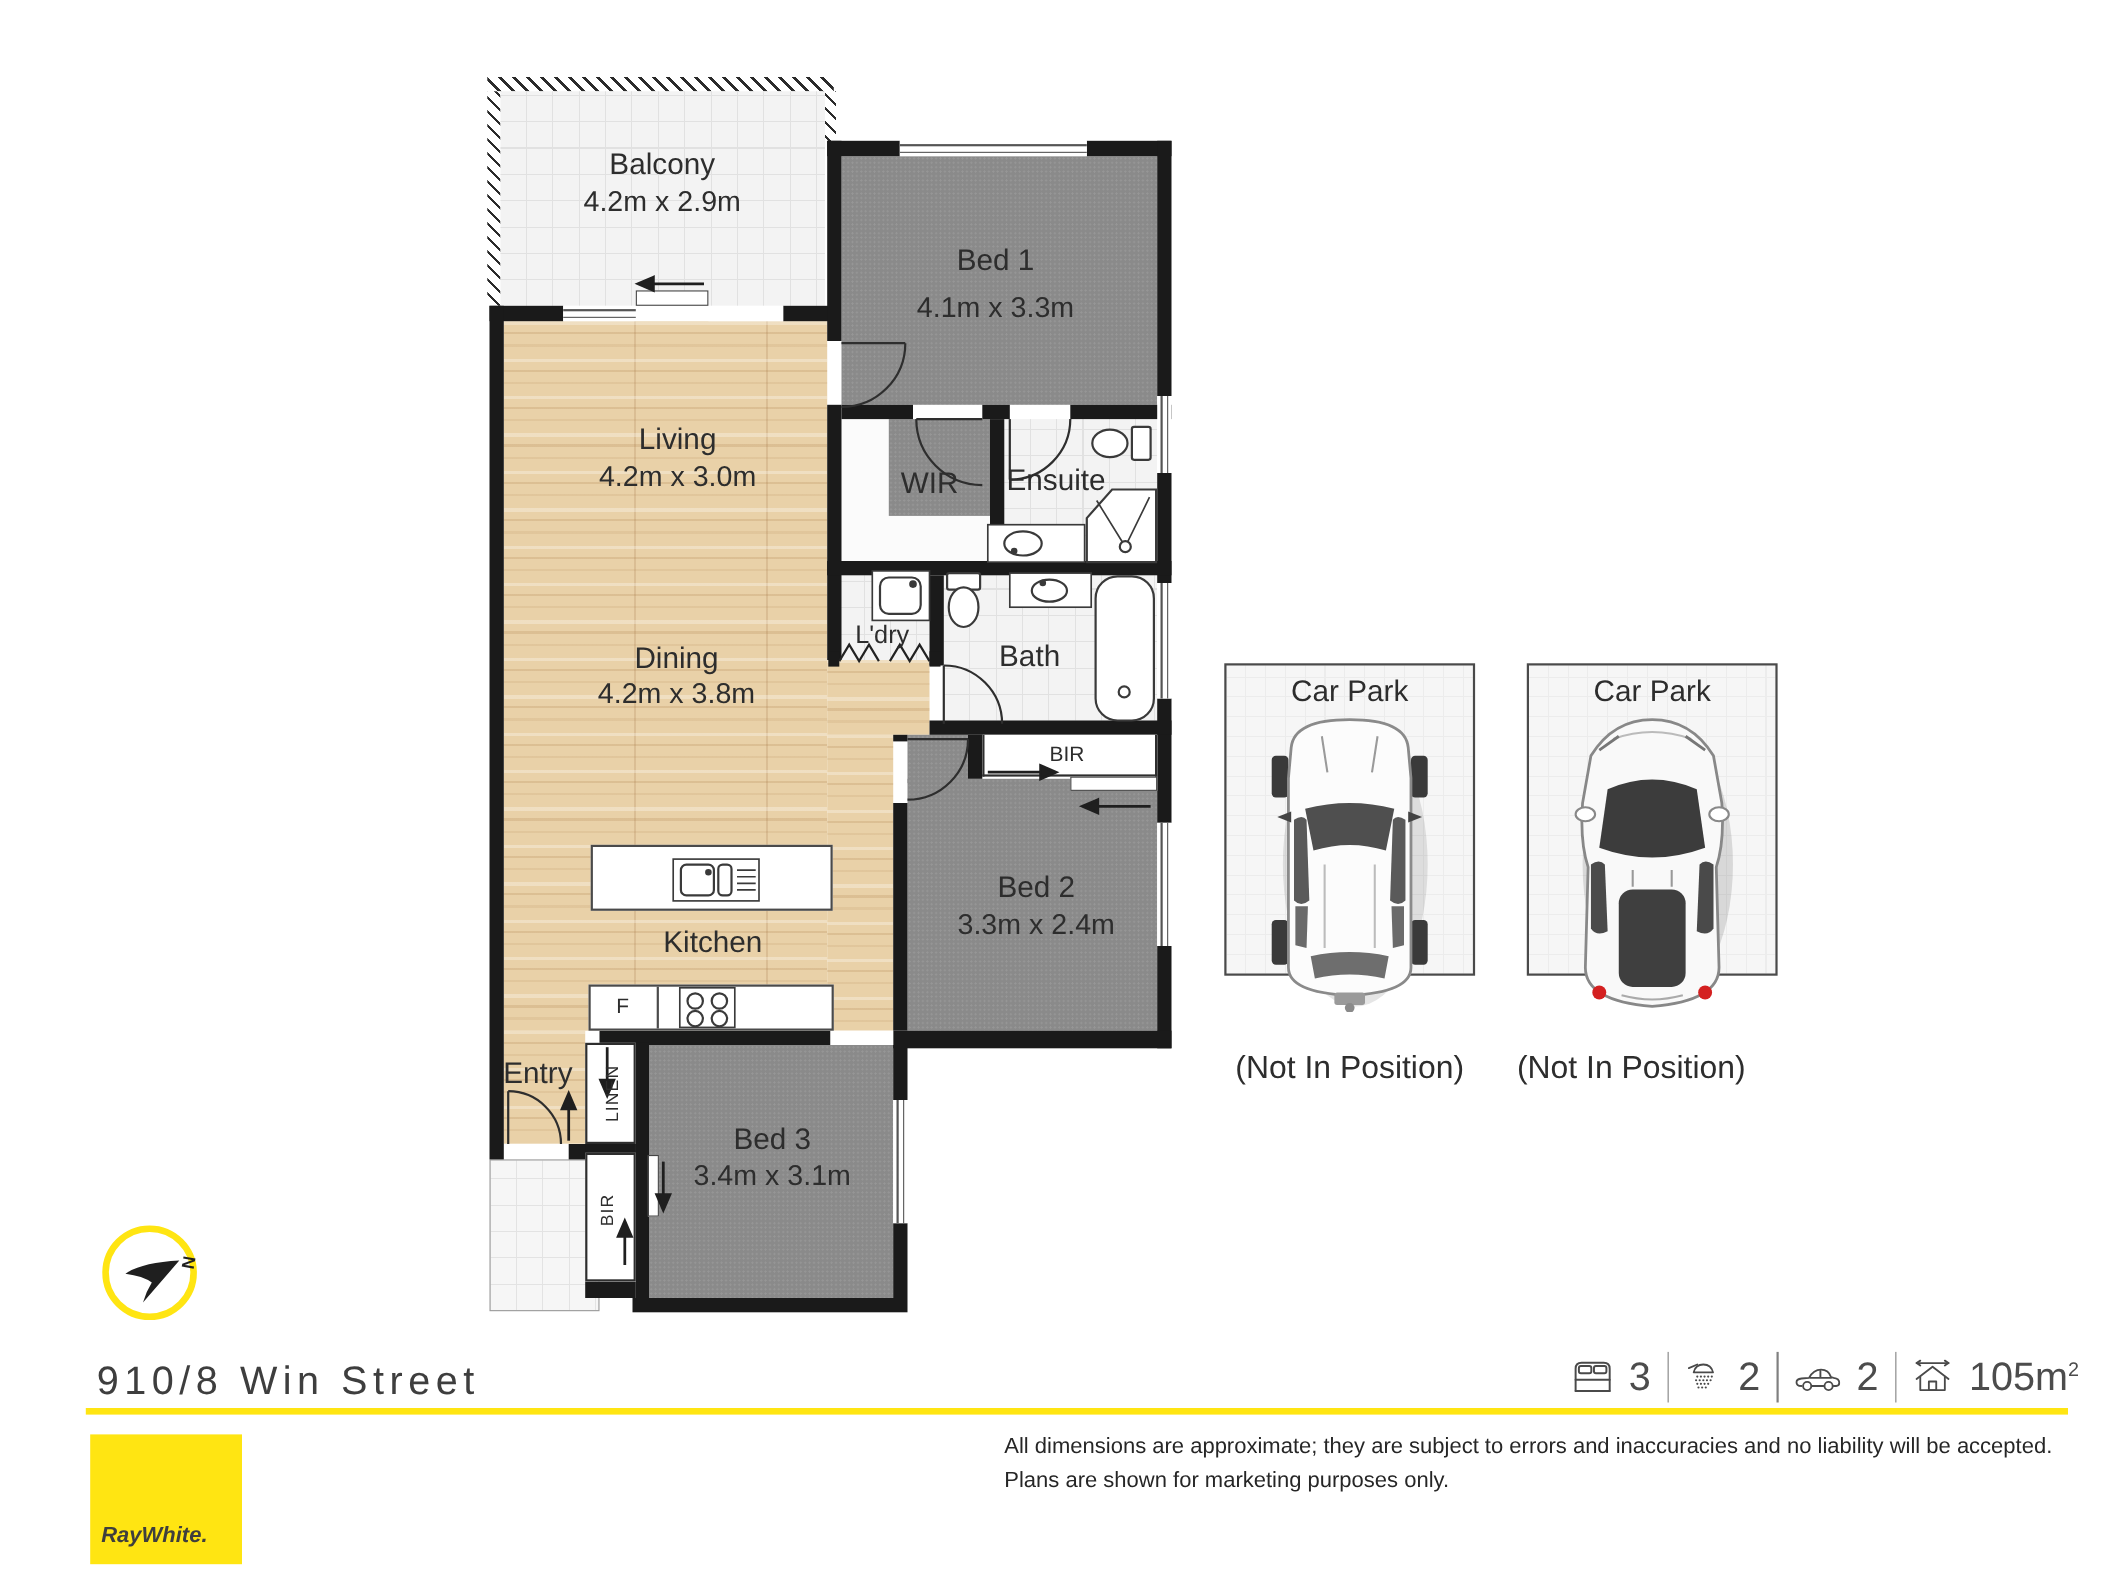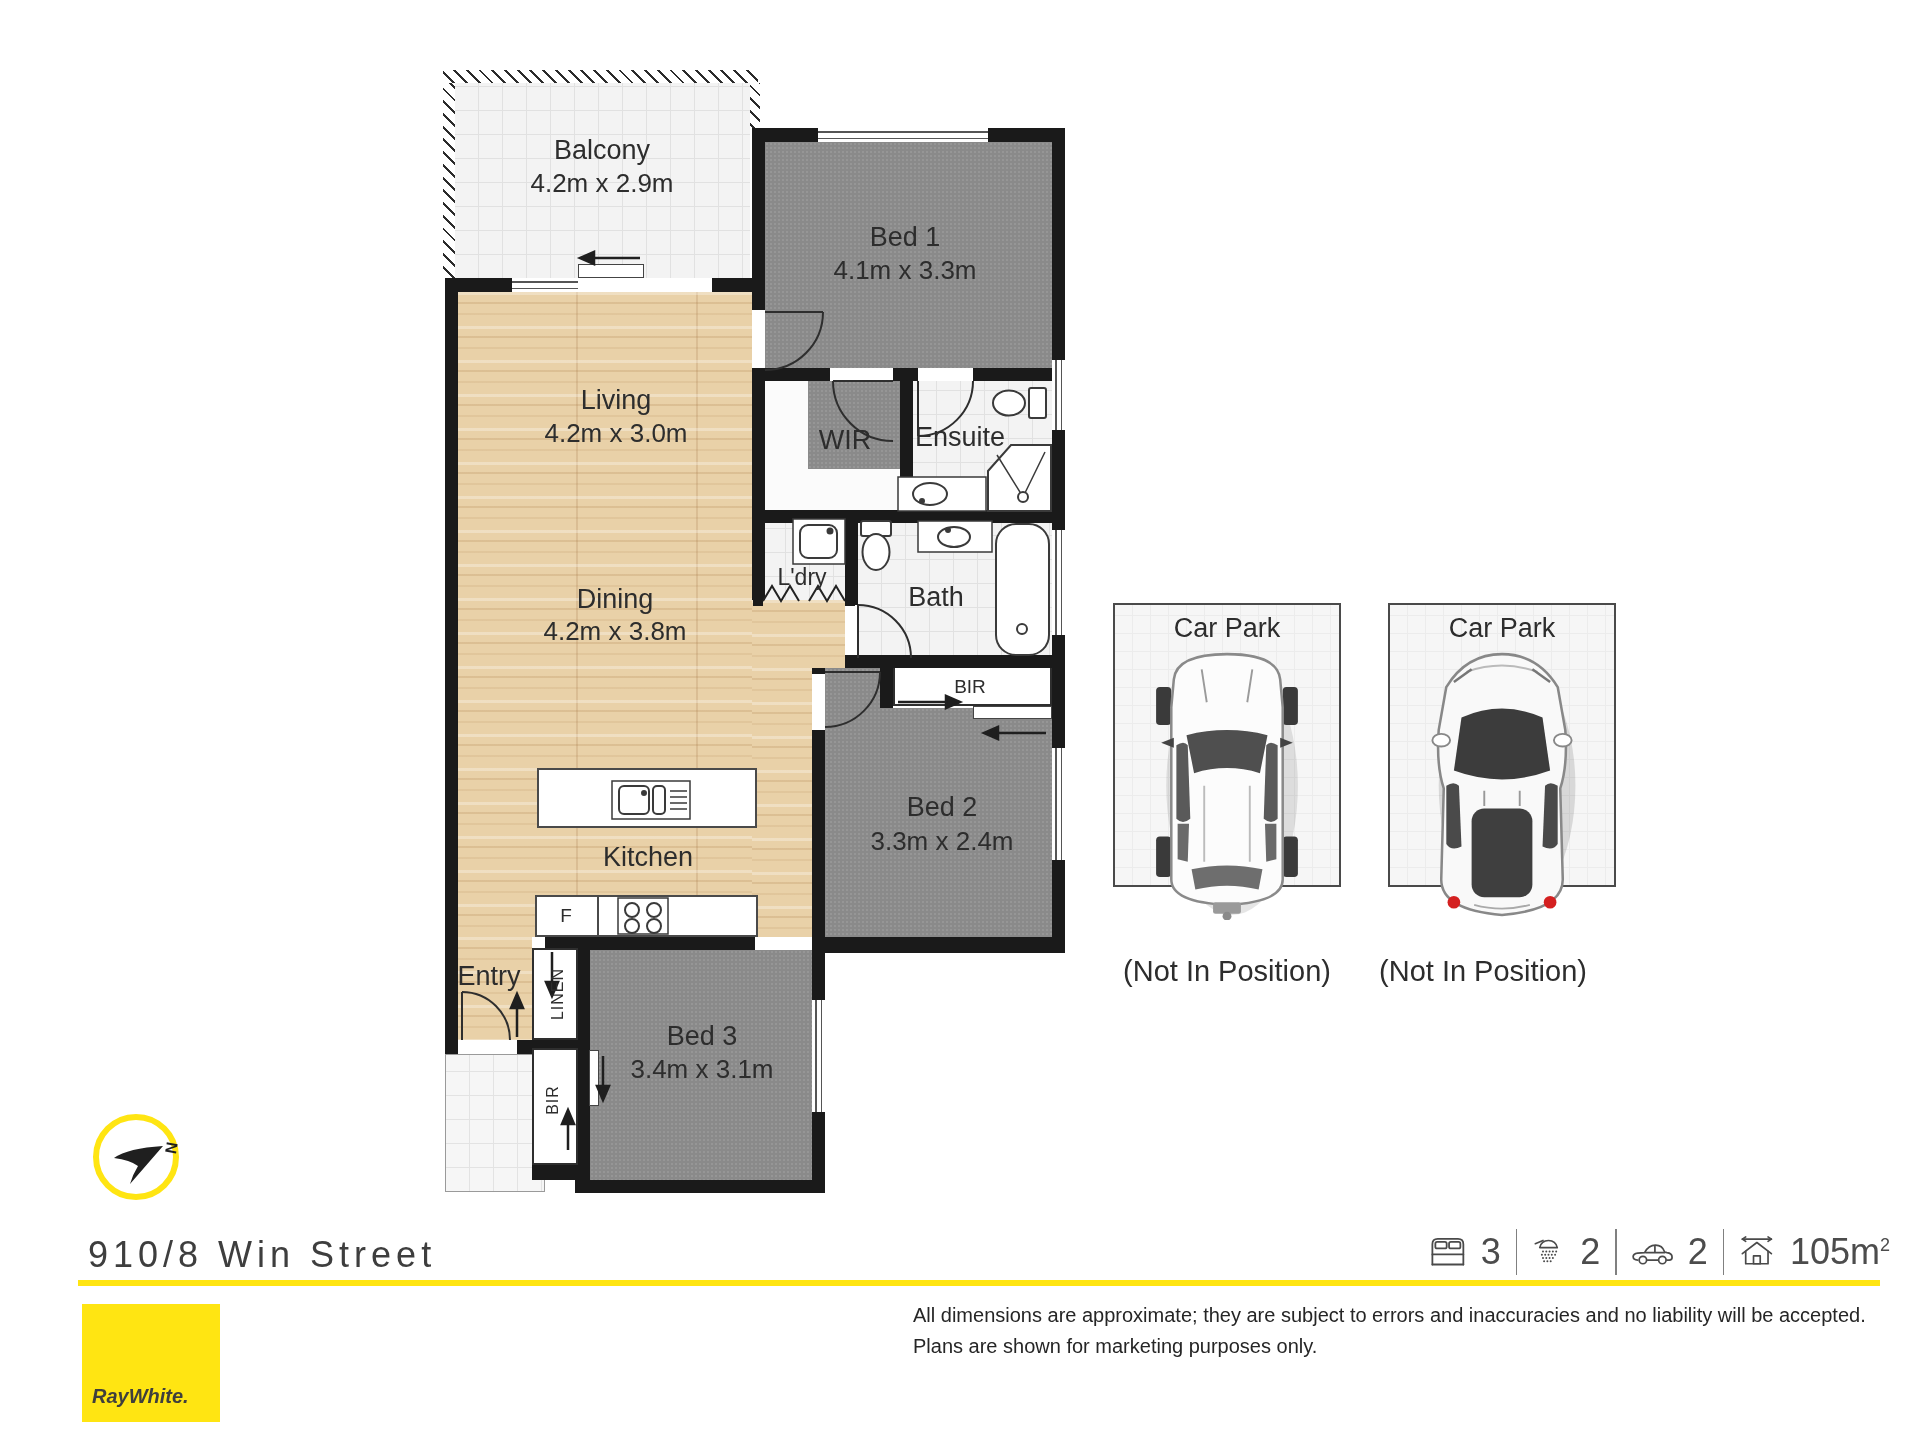--- a/index.html
+++ b/index.html
@@ -267,21 +267,21 @@
     <g>
       <circle cx="136" cy="1157" r="40" stroke="#ffe512" stroke-width="6" fill="none"></circle>
       <path d="M163,1146 Q128,1148 114,1158 Q130,1160 138,1166 Q133,1174 130,1184 Z" fill="#1f1f1f"></path>
       <text x="172" y="1147" transform="rotate(100 172 1142)" font-size="16" font-weight="bold" fill="#1f1f1f">N</text>
     </g>
   </svg>
 
   <div class="lbl" style="left:602px;top:150px;">Balcony</div>
   <div class="lbl dims" style="left:602px;top:183px;">4.2m x 2.9m</div>
   <div class="lbl" style="left:905px;top:237px;">Bed 1</div>
-  <div class="lbl dims" style="left:905px;top:270px;">4.1m x 3.3m</div>
+  <div class="lbl dims" style="left:905px;top:280px;">4.1m x 3.3m</div>
   <div class="lbl" style="left:616px;top:400px;">Living</div>
   <div class="lbl dims" style="left:616px;top:433px;">4.2m x 3.0m</div>
   <div class="lbl" style="left:615px;top:599px;">Dining</div>
   <div class="lbl dims" style="left:615px;top:631px;">4.2m x 3.8m</div>
   <div class="lbl" style="left:845px;top:440px;">WIR</div>
   <div class="lbl" style="left:960px;top:437px;">Ensuite</div>
   <div class="lbl small" style="left:802px;top:577px;">L'dry</div>
   <div class="lbl" style="left:936px;top:597px;">Bath</div>
   <div class="lbl" style="left:942px;top:807px;">Bed 2</div>
   <div class="lbl dims" style="left:942px;top:841px;">3.3m x 2.4m</div>

